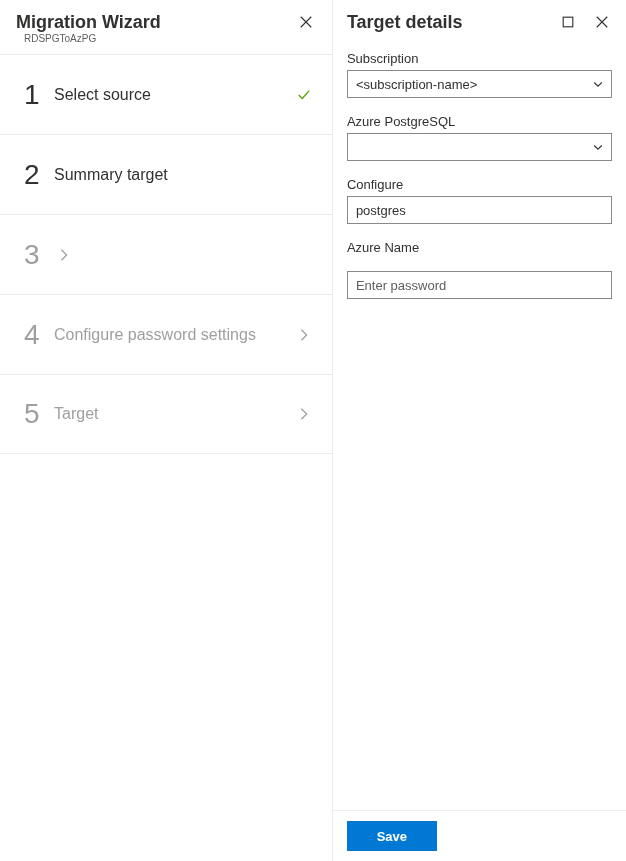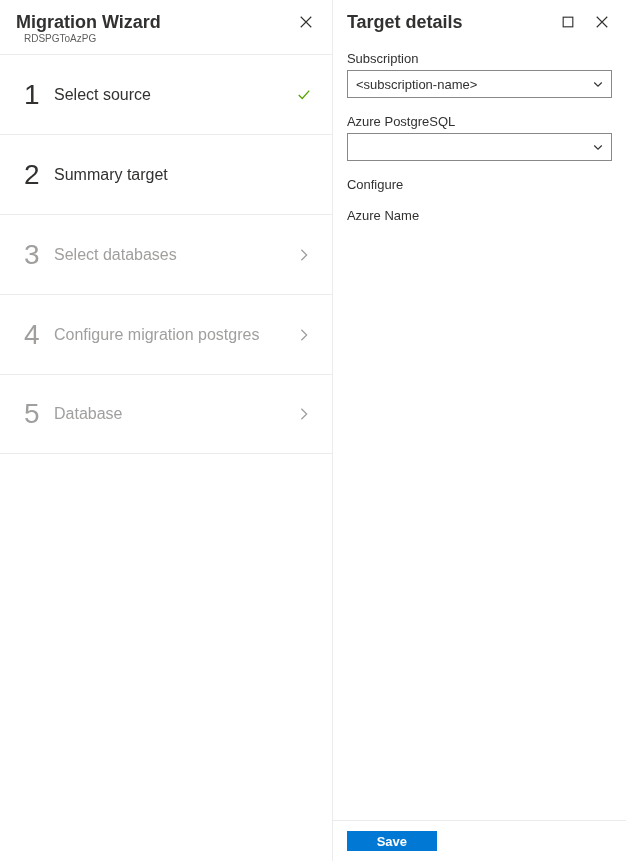--- a/index.html
+++ b/index.html
@@ -199,21 +199,21 @@
     
     .footer {
       border-top: 1px solid #edebe9;
       padding: 10px 14px;
       display: flex;
     }
     .btn-primary {
       background: #0078d4;
       color: #ffffff;
       border: none;
-      height: 20px;
+      height: 30px;
       padding: 0 22px;
       font-size: 13px;
       font-family: inherit;
       font-weight: 600;
       cursor: pointer;
       min-width: 90px;
     }
   </style>
 </head>
 <body>
@@ -248,41 +248,40 @@
       <div class="step-label">Summary target</div>
       <div class="step-status chev">
         <svg viewBox="0 0 16 16">
             <path d="M5 2 L11 8 L5 14"></path>
           </svg>
       </div>
     </div>
 
     <div class="step disabled">
       <div class="step-num">3</div>
-      <div class="step-label">Select databases</div>
       <div class="step-status chev">
         <svg viewBox="0 0 16 16">
             <path d="M5 2 L11 8 L5 14"></path>
           </svg>
       </div>
     </div>
 
     <div class="step disabled">
       <div class="step-num">4</div>
-      <div class="step-label">Configure migration postgres</div>
+      <div class="step-label">Configure password settings</div>
       <div class="step-status chev">
         <svg viewBox="0 0 16 16">
             <path d="M5 2 L11 8 L5 14"></path>
           </svg>
       </div>
     </div>
 
     <div class="step disabled">
       <div class="step-num">5</div>
-      <div class="step-label">Database</div>
+      <div class="step-label">Target</div>
       <div class="step-status chev">
         <svg viewBox="0 0 16 16">
             <path d="M5 2 L11 8 L5 14"></path>
           </svg>
       </div>
     </div>
 
   </div>
 </div>
 
@@ -324,27 +323,29 @@
         <span class="caret">
           <svg viewBox="0 0 16 16">
               <path d="M3 6 L8 11 L13 6"></path>
             </svg>
         </span>
       </div>
     </div>
 
     <div class="field">
       <label class="field-label">Configure</label>
+      <input class="control" type="text" value="postgres" style="">
     </div>
 
     <div class="field">
       <label class="field-label">Azure Name</label>
     </div>
 
     <div class="field">
+      <input class="control" type="password" placeholder="Enter password" style="">
     </div>
 
   </div>
 
   <div class="footer">
     <button class="btn-primary">Save</button>
   </div>
 </div>
 
 </body></html>

